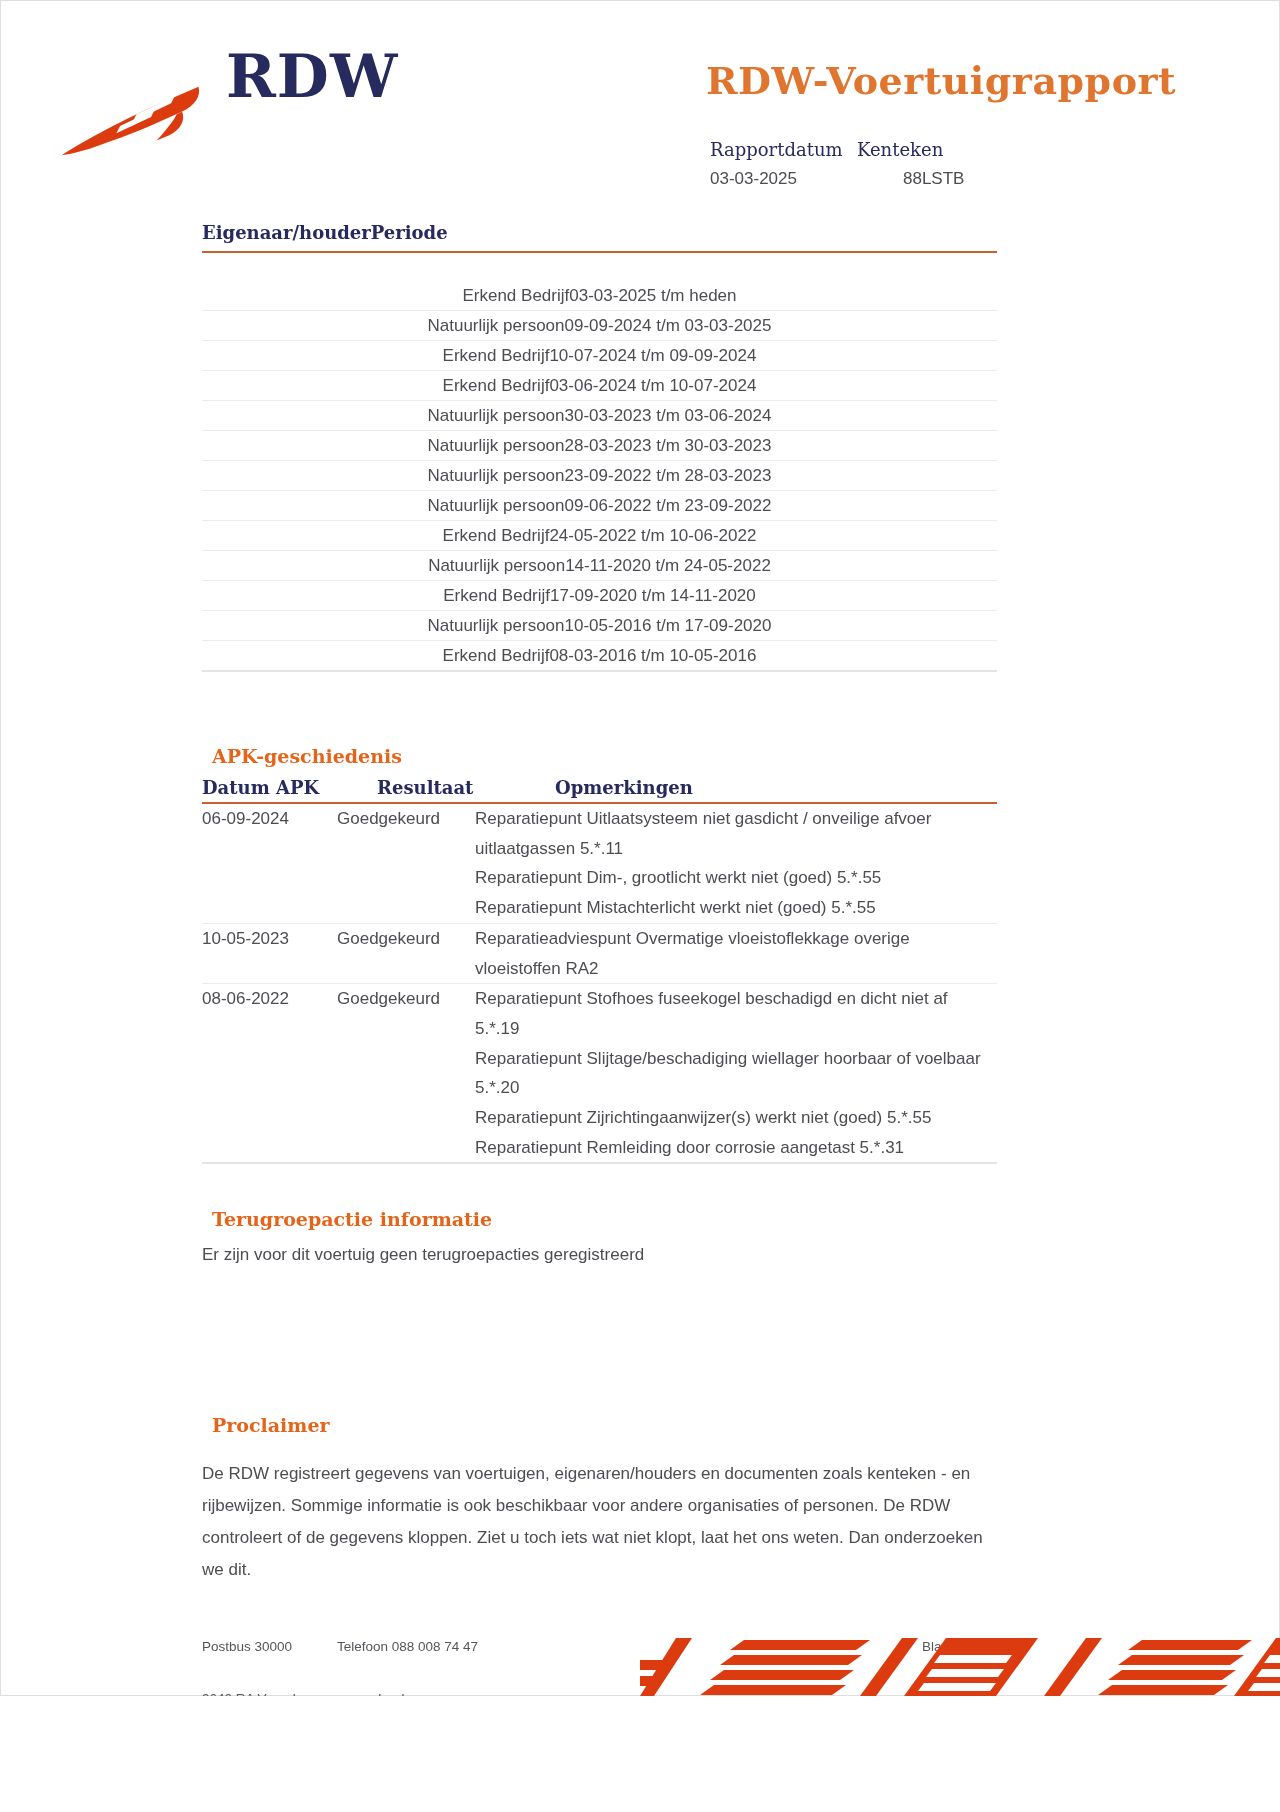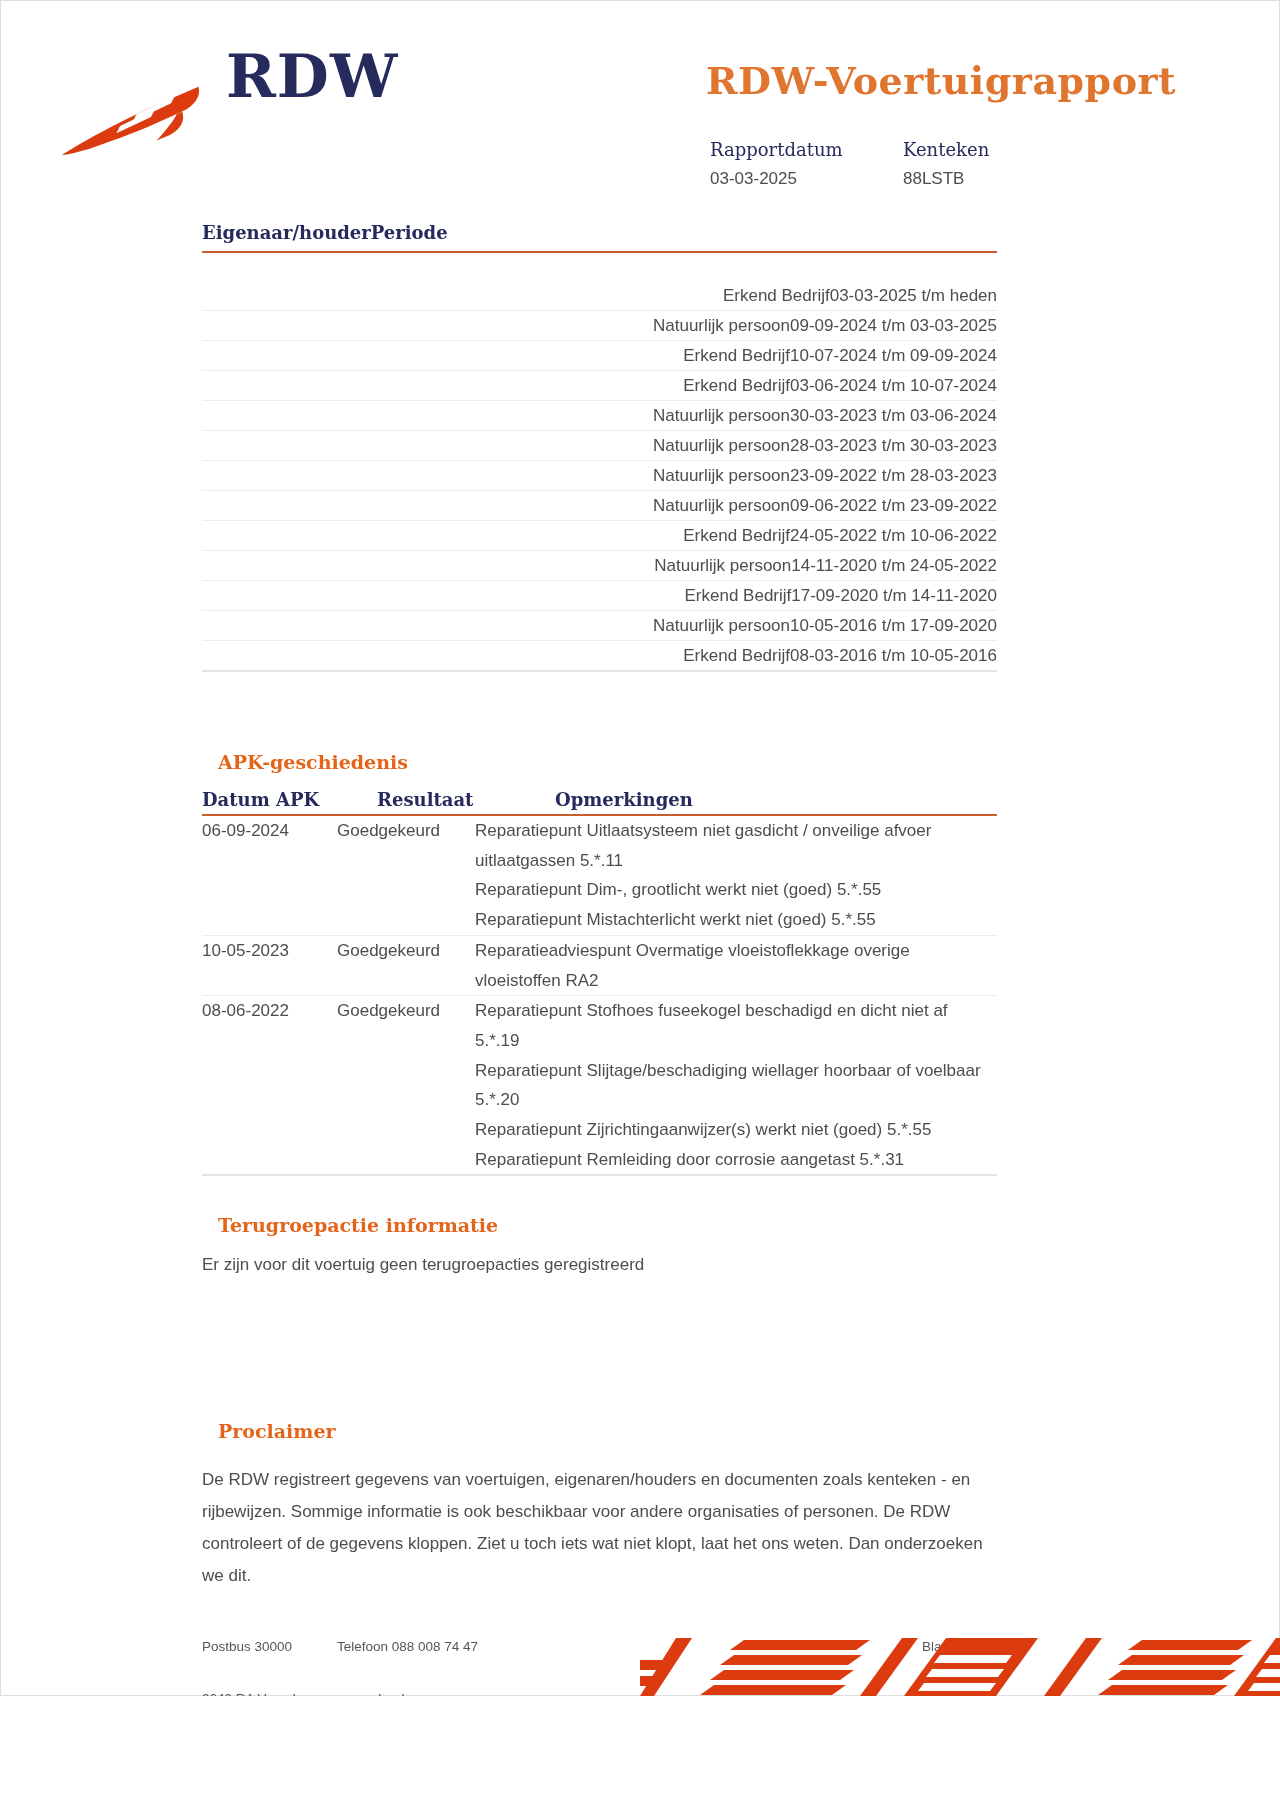--- a/index.html
+++ b/index.html
@@ -13,28 +13,28 @@
   
   .logo-wing{position:absolute;left:58px;top:82px;width:146px;height:78px;}
   .logo-text{position:absolute;left:226px;top:46px;font-size:60px;font-weight:bold;color:var(--navy);letter-spacing:1px;line-height:60px;}
   .title{position:absolute;left:706px;top:58px;margin:0;font-size:38px;font-weight:600;color:var(--title-orange);letter-spacing:.5px;white-space:nowrap;}
   .meta-label{position:absolute;top:139px;font-size:18px;font-weight:normal;color:var(--navy);}
   .meta-value{position:absolute;top:169px;font-size:17px;color:var(--body-gray);}
 
   
   .content{left:202px;width:795px;position:absolute;}
   .rule{height:2px;background:var(--rule-orange);}
-  .sec-title{margin:16px;font-size:19px;font-weight:bold;color:var(--heading-orange);}
+  .sec-title{margin:10px;font-size:19px;font-weight:bold;color:var(--heading-orange);}
 
   
   .owners{top:222px;}
   .sec-header{display:flex;justify-content:flex-start;font-size:18px;font-weight:bold;color:var(--navy);}
   .owners .rule{margin-top:8px;}
   .owner-rows{margin-top:28px;}
-  .owner-row{display:flex;justify-content:flex-end;align-items:center;height:29px;border-bottom:1px solid var(--separator);font-size:17px;}
+  .owner-row{display:flex;justify-content:center;align-items:center;height:29px;border-bottom:1px solid var(--separator);font-size:17px;}
   .owner-row:last-child{border-bottom:2px solid #e4e4e4;}
 
   
   .apk{top:735px;}
   .apk-header{display:flex;margin-top:9px;font-size:18px;font-weight:bold;color:var(--navy);gap:40px;}
   .apk-col-date{width:135px;}
   .apk-col-result{width:138px;}
   .apk-col-remarks{flex:1;}
   .apk .rule{margin-top:4px;}
   .apk-row{display:flex;border-bottom:1px solid var(--separator);font-size:17px;justify-content:center;}
@@ -70,21 +70,21 @@
     <path fill="var(--brand-red)" d="M4,80 C30,63 74,40 112,23 L154,5 C157,15 150,26 136,32 L121,39 C95,51 64,63 40,71 C26,76 12,79 4,80 Z"></path>
     <polygon fill="#ffffff" points="86,35 128,15 124,23 82,43"></polygon>
     <polygon fill="#ffffff" points="68,48 106,30 102,38 64,56"></polygon>
     <path fill="var(--brand-red)" d="M136,32 C140,42 134,52 122,58 L108,64 C118,53 127,42 130,35 Z"></path>
   </svg>
   <div class="logo-text serif">RDW</div>
 
   <h1 class="title serif">RDW-Voertuigrapport</h1>
   <div class="meta-label serif" style="left:710px">Rapportdatum</div>
   <div class="meta-value" style="left:710px">03-03-2025</div>
-  <div class="meta-label serif" style="left:903px">Kenteken</div>
+  <div class="meta-label serif" style="left:857px">Kenteken</div>
   <div class="meta-value" style="left:903px">88LSTB</div>
 
   <section class="owners content">
     <div class="sec-header">
       <span class="serif">Eigenaar/houder</span>
       <span class="serif">Periode</span>
     </div>
     <div class="rule"></div>
     <div class="owner-rows">
 

